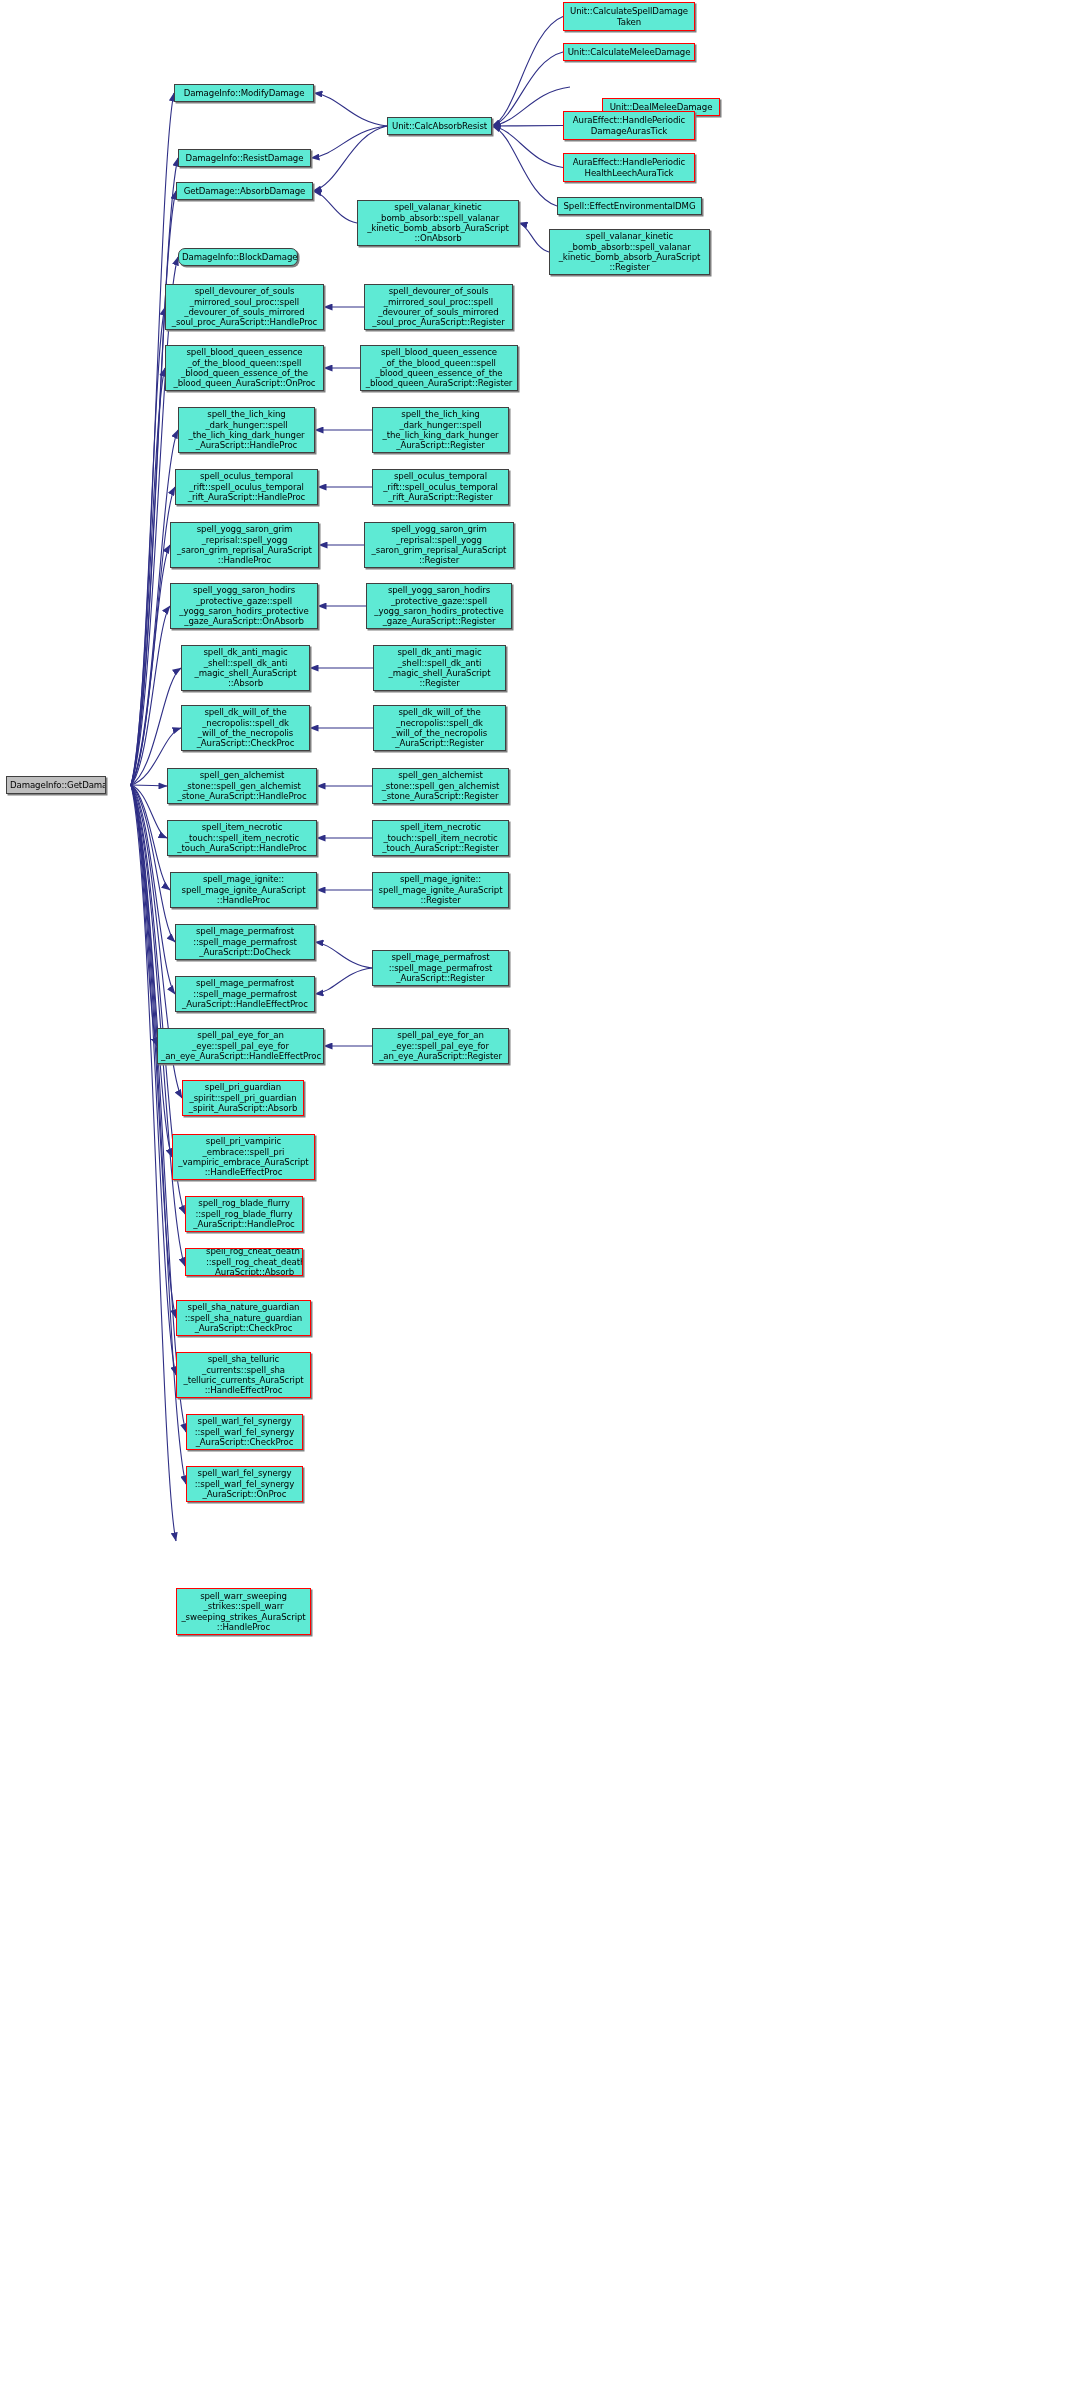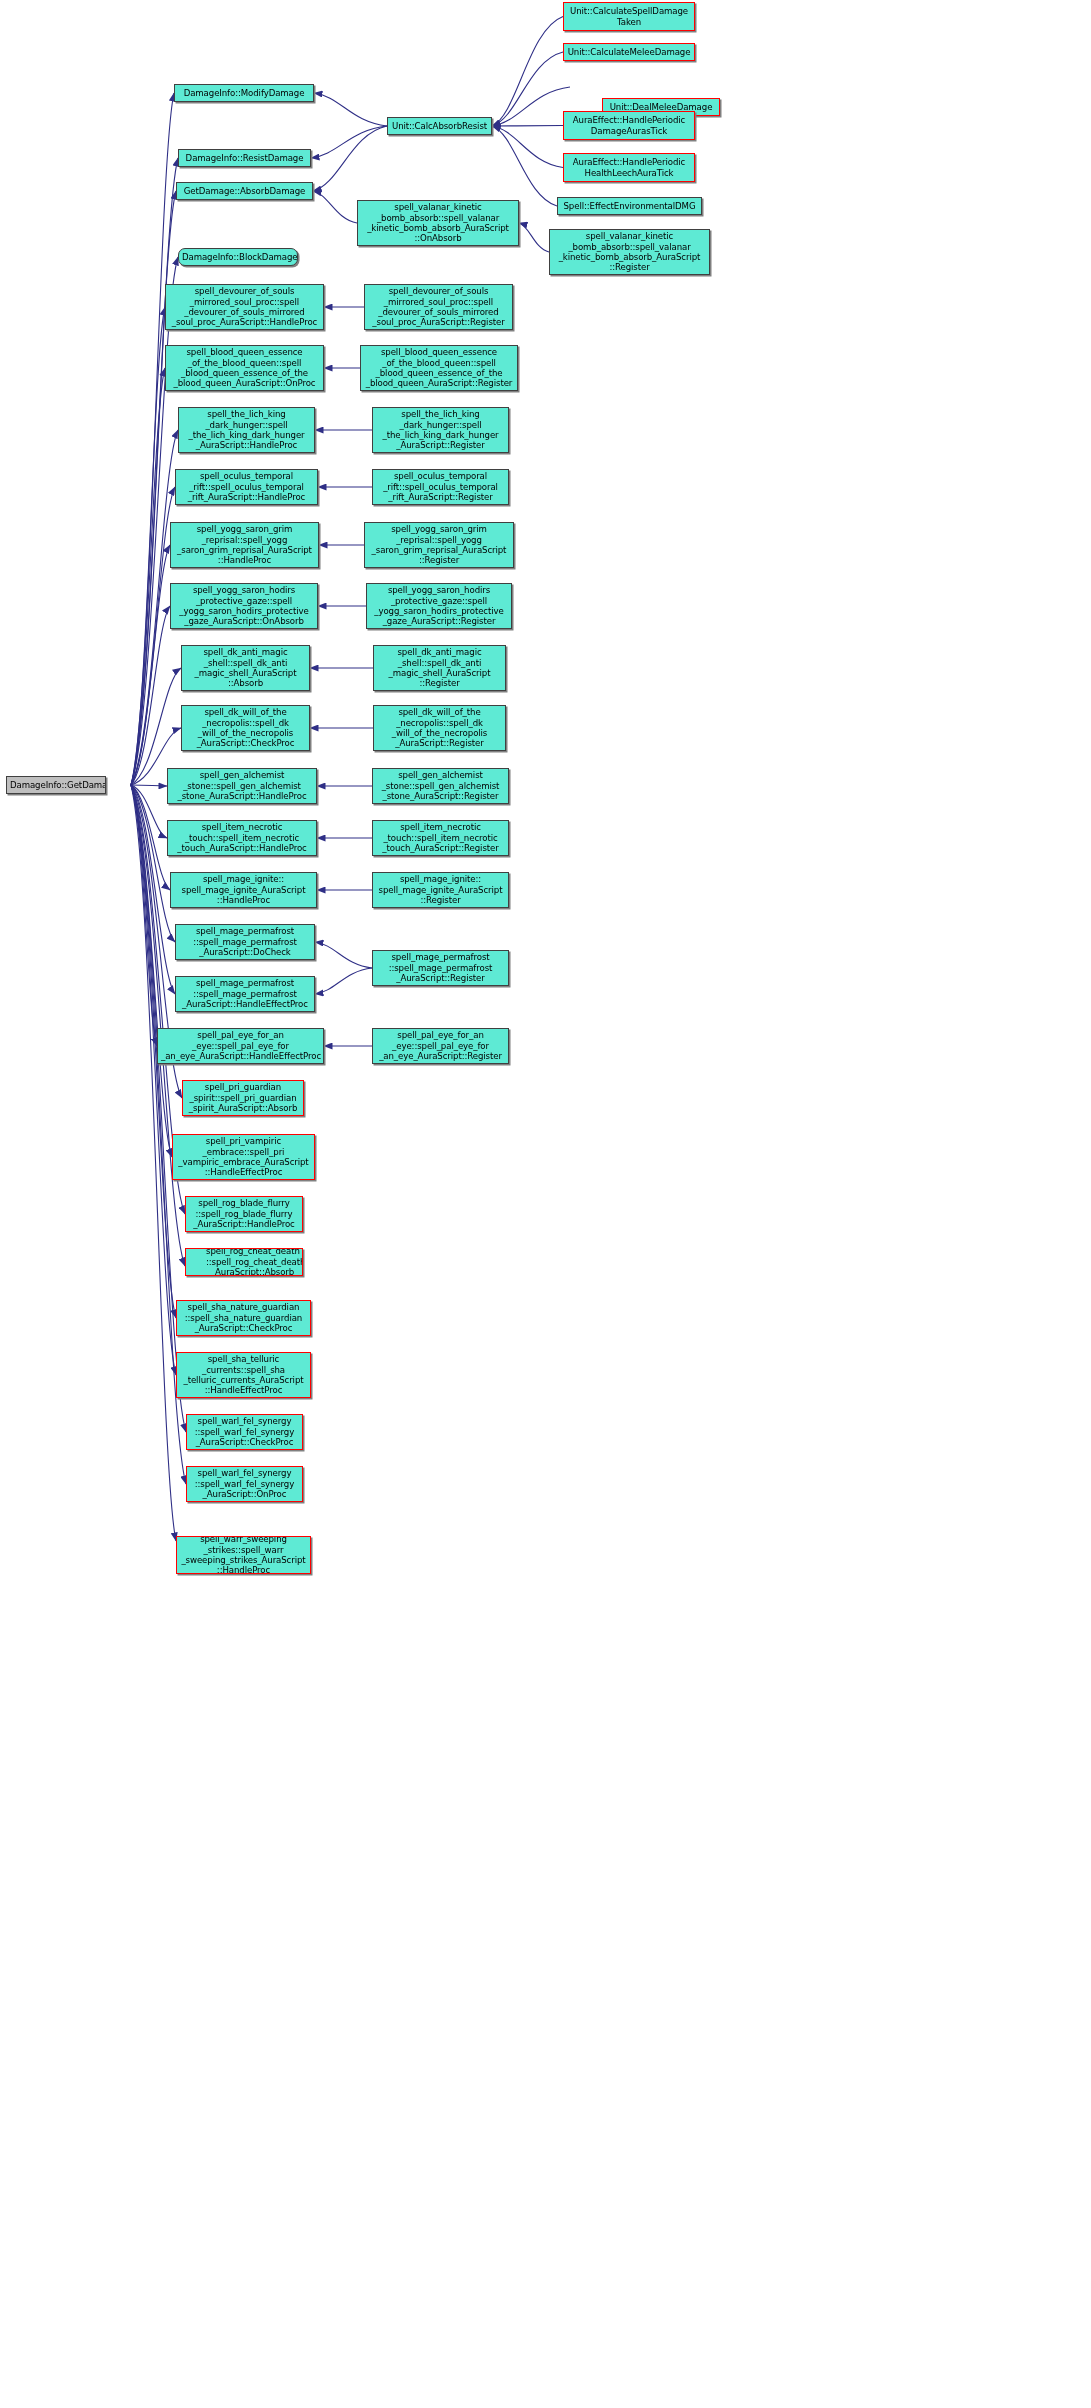--- a/index.html
+++ b/index.html
@@ -229,18 +229,18 @@
       <div class="node red" style="left: 176px; top: 1352px; width: 135px; height: 46px;"><span>spell_sha_telluric
 _currents::spell_sha
 _telluric_currents_AuraScript
 ::HandleEffectProc</span></div>
       <div class="node red" style="left: 186px; top: 1414px; width: 117px; height: 36px;"><span>spell_warl_fel_synergy
 ::spell_warl_fel_synergy
 _AuraScript::CheckProc</span></div>
       <div class="node red" style="left: 186px; top: 1466px; width: 117px; height: 36px;"><span>spell_warl_fel_synergy
 ::spell_warl_fel_synergy
 _AuraScript::OnProc</span></div>
-      <div class="node red" style="left: 176px; top: 1536px; width: 135px; height: 38px;"><span>spell_warr_sweeping
+      <div class="node red" style="left: 176px; top: 1588px; width: 135px; height: 47px;"><span>spell_warr_sweeping
 _strikes::spell_warr
 _sweeping_strikes_AuraScript
 ::HandleProc</span></div>
     </div>
 </div>
 
 </body></html>

